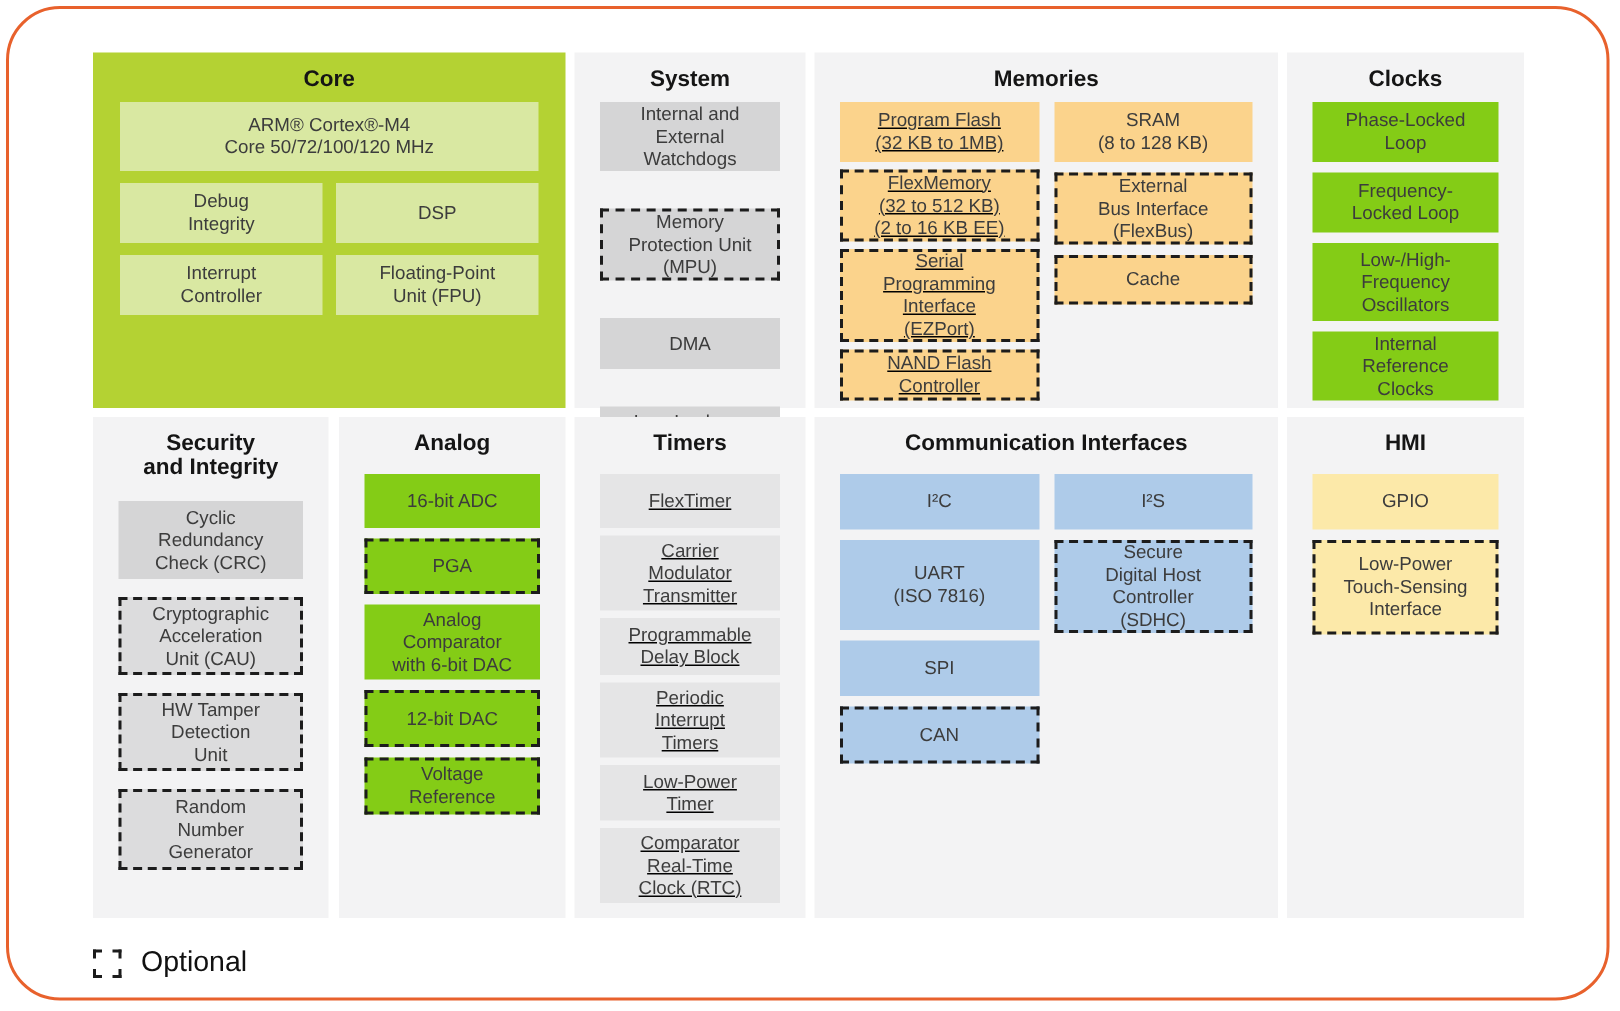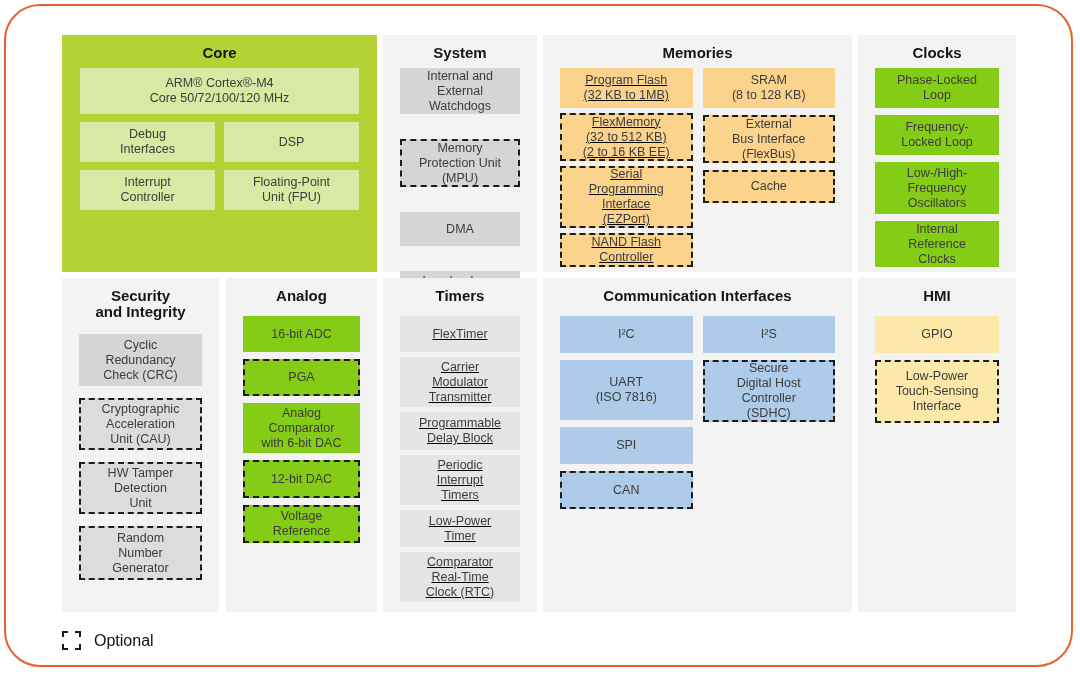--- a/index.html
+++ b/index.html
@@ -65,34 +65,34 @@
   .sec-comm     {left:543px;top:278px;width:309px;height:334px;}
   .sec-hmi      {left:858px;top:278px;width:158px;height:334px;}
   
   .legend{
     position:absolute;left:62px;top:631px;display:flex;align-items:center;
   }
   .legend-swatch{
     width:19px;height:19px;border:2.2px dashed #1C1C1C;background:#fff;
     box-sizing:border-box;
   }
-  .legend-label{margin-left:13px;font-size:16px;color:#111;}
+  .legend-label{margin-left:13px;font-size:19px;color:#111;}
 </style>
 </head>
 <body>
 
 <div class="frame"></div>
 
 <section class="sec sec-core">
   <h2 class="sec-title">Core</h2>
   <div class="core-grid">
     <div class="block c-coreb h46 span2">ARM® Cortex®-M4
 Core 50/72/100/120 MHz</div>
     <div class="block c-coreb h40">Debug
-Interfaces</div>
+Integrity</div>
     <div class="block c-coreb h40">DSP</div>
     <div class="block c-coreb h40">Interrupt
 Controller</div>
     <div class="block c-coreb h40">Floating-Point
 Unit (FPU)</div>
   </div>
 </section>
 
 <section class="sec sec-system">
   <h2 class="sec-title">System</h2>

